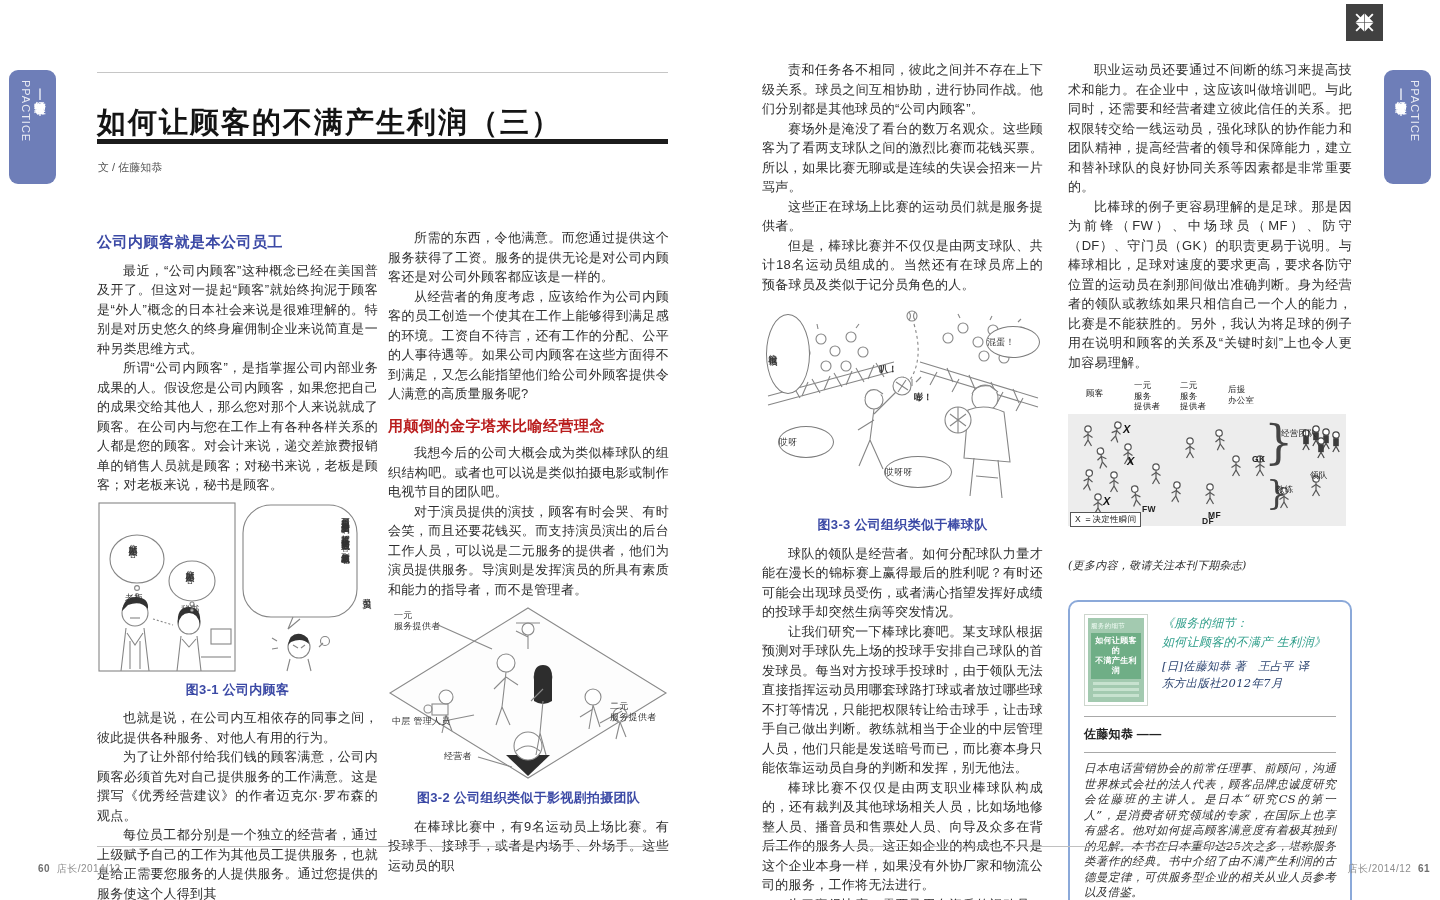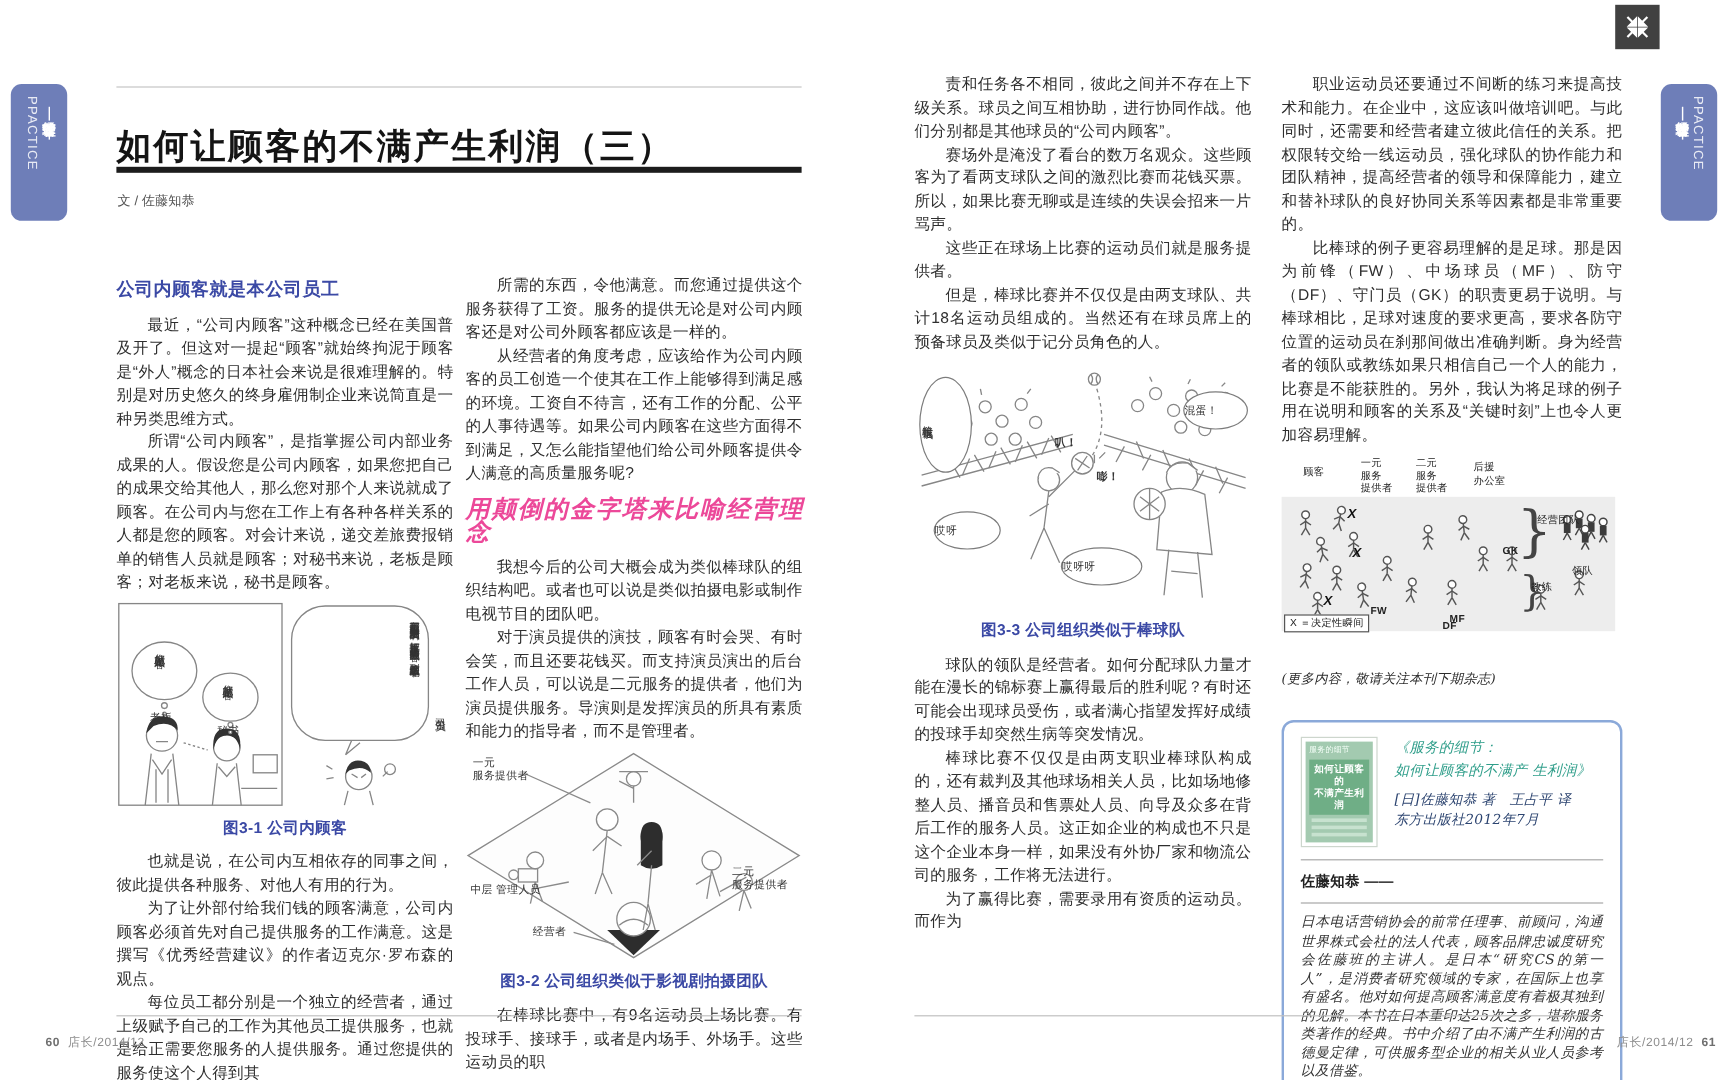--- a/index.html
+++ b/index.html
@@ -26,21 +26,21 @@
   .byline{position:absolute;left:98px;top:160px;font-size:11px;color:#555;}
 
   
   .col{position:absolute;width:281px;font-size:13px;line-height:19.5px;text-align:justify;color:#2e2e2e;letter-spacing:.3px;}
   .col p{margin:0;text-indent:2em;}
   #col1{left:97px;top:232px;}
   #col2{left:388px;top:228px;}
   #col3{left:762px;top:60px;}
   #col4{left:1068px;top:60px;width:284px;}
   .sec-h{color:#3b49a5;font-weight:bold;font-size:15px;margin:0 0 9px 0;letter-spacing:.5px;}
-  .sec-h2{color:#ec4899;font-weight:bold;font-size:20px;margin:12px 0 8px 0;letter-spacing:.5px;font-style:italic;}
+  .sec-h2{color:#b91c1c;font-weight:bold;font-size:15px;margin:12px 0 8px 0;letter-spacing:.5px;}
 
   
   .fig{position:relative;width:281px;margin-top:6px;}
   .figcap{color:#3b49a5;font-weight:bold;font-size:13px;text-align:center;margin:7px 0 9px 0;text-indent:0 !important;}
   .art{position:relative;}
   .art svg{position:absolute;left:0;top:0;}
   .flabel{position:absolute;font-size:9px;color:#333;line-height:11px;}
   .pre{white-space:pre-line;}
   .vtext{writing-mode:vertical-rl;text-orientation:upright;letter-spacing:1px;}
   .bubble{position:absolute;border:1.2px solid #7c7c7c;border-radius:50%;background:#fff;
@@ -299,20 +299,21 @@
           <span>哎呀</span>
         </div>
         <div class="bubble" style="left:122px;top:156px;width:66px;height:30px;">
           <span>哎呀呀</span>
         </div>
       </div>
       <div class="figcap">图3-3 公司组织类似于棒球队</div>
     </div>
 
     <p>球队的领队是经营者。如何分配球队力量才能在漫长的锦标赛上赢得最后的胜利呢？有时还可能会出现球员受伤，或者满心指望发挥好成绩的投球手却突然生病等突发情况。</p>
+    <p>让我们研究一下棒球比赛吧。某支球队根据预测对手球队先上场的投球手安排自己球队的首发球员。每当对方投球手投球时，由于领队无法直接指挥运动员用哪套球路打球或者放过哪些球不打等情况，只能把权限转让给击球手，让击球手自己做出判断。教练就相当于企业的中层管理人员，他们只能是发送暗号而已，而比赛本身只能依靠运动员自身的判断和发挥，别无他法。</p>
     <p>棒球比赛不仅仅是由两支职业棒球队构成的，还有裁判及其他球场相关人员，比如场地修整人员、播音员和售票处人员、向导及众多在背后工作的服务人员。这正如企业的构成也不只是这个企业本身一样，如果没有外协厂家和物流公司的服务，工作将无法进行。</p>
     <p>为了赢得比赛，需要录用有资质的运动员。而作为</p>
   </div>
 
   <div class="col" id="col4">
     <p>职业运动员还要通过不间断的练习来提高技术和能力。在企业中，这应该叫做培训吧。与此同时，还需要和经营者建立彼此信任的关系。把权限转交给一线运动员，强化球队的协作能力和团队精神，提高经营者的领导和保障能力，建立和替补球队的良好协同关系等因素都是非常重要的。</p>
     <p>比棒球的例子更容易理解的是足球。那是因为前锋（FW）、中场球员（MF）、防守（DF）、守门员（GK）的职责更易于说明。与棒球相比，足球对速度的要求更高，要求各防守位置的运动员在刹那间做出准确判断。身为经营者的领队或教练如果只相信自己一个人的能力，比赛是不能获胜的。另外，我认为将足球的例子用在说明和顾客的关系及“关键时刻”上也令人更加容易理解。</p>
 
     <div id="fig4">
       <span class="hd" style="left:18px;top:8px;">顾客</span>

